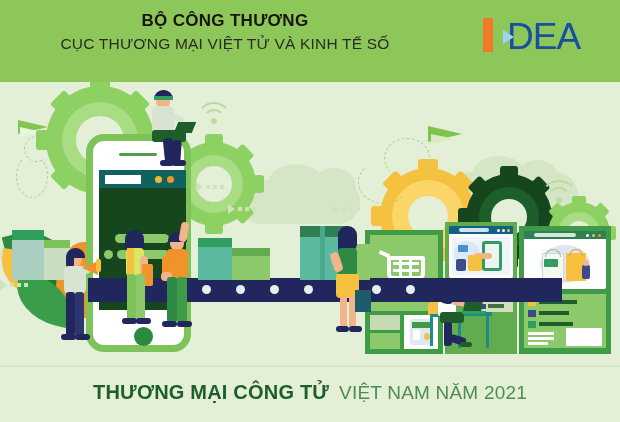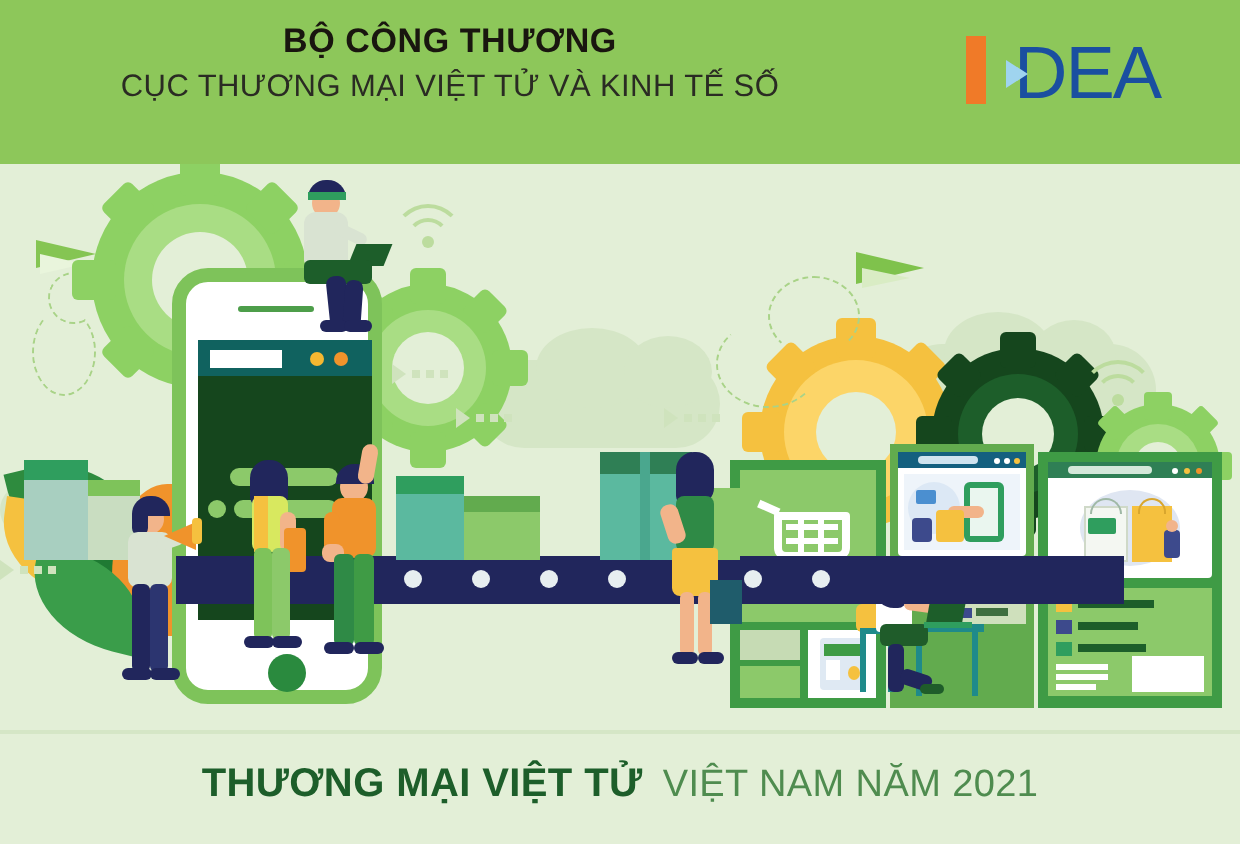--- a/index.html
+++ b/index.html
@@ -553,16 +553,16 @@
       <div class="abs" style="left:19px;top:88px;width:15px;height:6px;background:#21265c;border-radius:3px;"></div>
     </div>
 
     <div class="box" style="left:355px;top:208px;width:16px;height:22px;background:#1f5c6b;"></div>
 
     <div class="abs" style="left:0;top:283px;width:620px;height:2px;background:#d5e6c6;"></div>
   </div>
 
   <div class="bottom-band"></div>
   <div class="bottom-text">
-    <span class="bt-bold">THƯƠNG MẠI VIỆT TỬ</span><span style="display:inline-block;width:10px;"></span><span class="bt-light">VIỆT NAM NĂM 2021</span>
+    <span class="bt-bold">THƯƠNG MẠI CÔNG TỬ</span><span style="display:inline-block;width:10px;"></span><span class="bt-light">VIỆT NAM NĂM 2021</span>
   </div>
 
 </div>
 
 </body></html>

